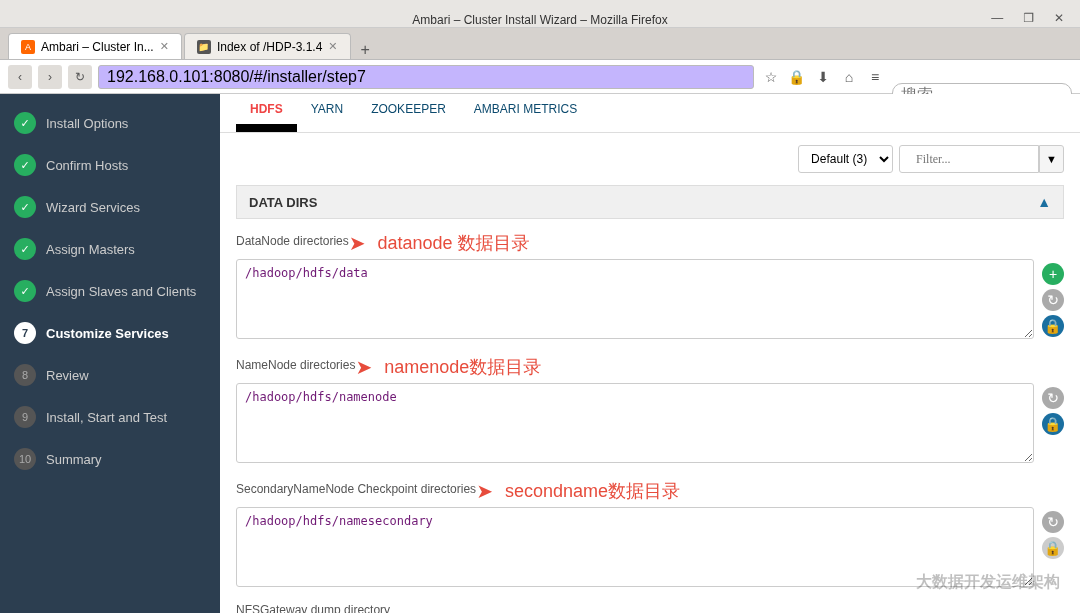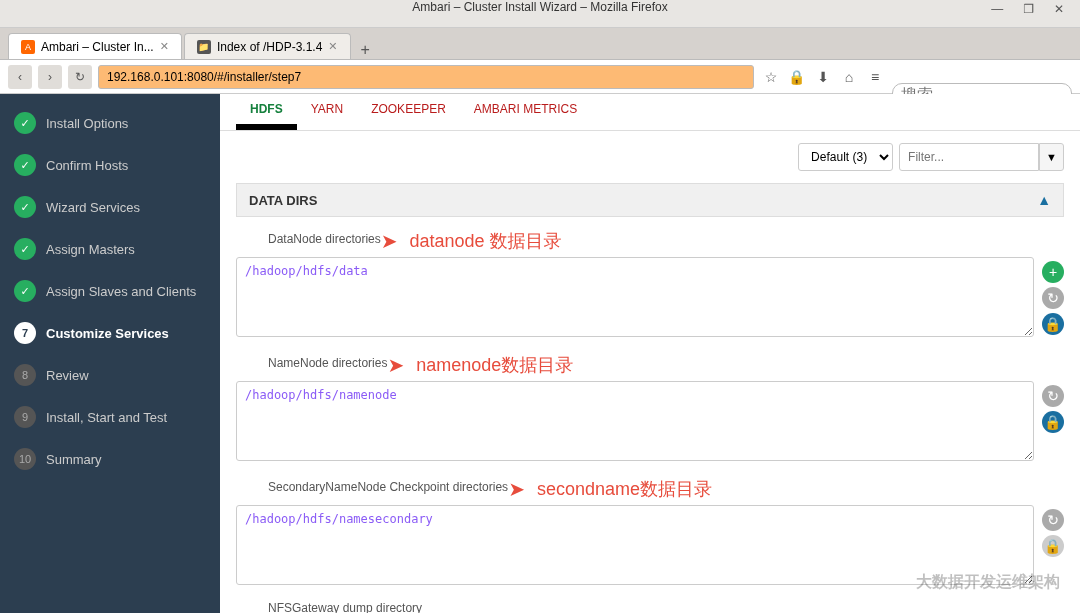--- a/index.html
+++ b/index.html
@@ -3,21 +3,21 @@
   <meta charset="utf-8">
   <style>
     * { box-sizing: border-box; margin: 0; padding: 0; }
     body { font-family: Arial, sans-serif; font-size: 13px; background: #f5f5f5; width: 1080px; height: 613px; overflow: hidden; }
 
     
     .browser-titlebar {
       background: #e8e6e3;
       height: 28px;
       display: flex;
-      align-items: flex-start;
+      align-items: flex-end;
       justify-content: center;
       font-size: 12px;
       color: #333;
       border-bottom: 1px solid #ccc;
       position: relative;
     }
     .browser-controls {
       position: absolute;
       right: 10px;
       display: flex;
@@ -81,22 +81,22 @@
       display: flex; align-items: center; justify-content: center;
       font-size: 12px;
       color: #555;
     }
     .address-bar {
       flex: 1;
       height: 24px;
       border: 1px solid #bbb;
       border-radius: 3px;
       padding: 0 8px;
-      font-size: 12px;
-      background: #fdba74;
+      font-size: 16px;
+      background: #c4b5fd;
     }
     .search-bar {
       width: 180px;
       height: 24px;
       border: 1px solid #bbb;
       border-radius: 10px;
       padding: 0 8px;
       font-size: 16px;
       margin-top: 36px;
     }
@@ -170,27 +170,27 @@
     .content-tabs {
       display: flex;
       border-bottom: 1px solid #ddd;
       padding: 0 16px;
       background: #fff;
       flex-shrink: 0;
     }
     .content-tab {
       padding: 8px 14px;
       font-size: 12px;
-      color: #b91c1c;
+      color: #0c4a6e;
       cursor: pointer;
       border-bottom: 3px solid transparent;
     }
     .content-tab.active {
-      color: #15803d;
-      border-bottom: 6px solid #000000;
+      color: #ef4444;
+      border-bottom: 8px solid #000000;
       font-weight: bold;
     }
 
     
     .content-body {
       padding: 12px 16px;
       flex: 1;
       overflow-y: auto;
     }
 
@@ -217,23 +217,24 @@
       border-radius: 0 3px 3px 0;
       padding: 0 6px;
       background: #f5f5f5;
       cursor: pointer;
       font-size: 11px;
     }
     .filter-input {
       height: 28px;
       border: 1px solid #ccc;
       border-radius: 3px 0 0 3px;
-      padding: 0 8px;
+      padding: 0 16px;
       font-size: 12px;
       width: 140px;
+      font-family: Liberation Serif, serif;
     }
     .filter-group {
       display: flex;
       align-items: flex-end;
     }
 
     
     .section-header {
       display: flex;
       justify-content: space-between;
@@ -253,37 +254,36 @@
     }
 
     
     .dir-group {
       margin-bottom: 16px;
     }
     .dir-label {
       font-size: 12px;
       color: #555;
       margin-bottom: 4px;
-      margin-left: 32px;
     }
     .dir-row {
       display: flex;
       align-items: flex-start;
       gap: 8px;
     }
     .dir-textarea {
       flex: 1;
       border: 1px solid #ccc;
       border-radius: 3px;
       padding: 6px 8px;
       font-size: 12px;
       height: 80px;
       resize: vertical;
       font-family: monospace;
-      color: #8b5cf6;
+      color: #701a75;
     }
     .dir-actions {
       display: flex;
       flex-direction: column;
       gap: 4px;
       padding-top: 4px;
     }
     .dir-action-btn {
       width: 22px; height: 22px;
       border: none;

